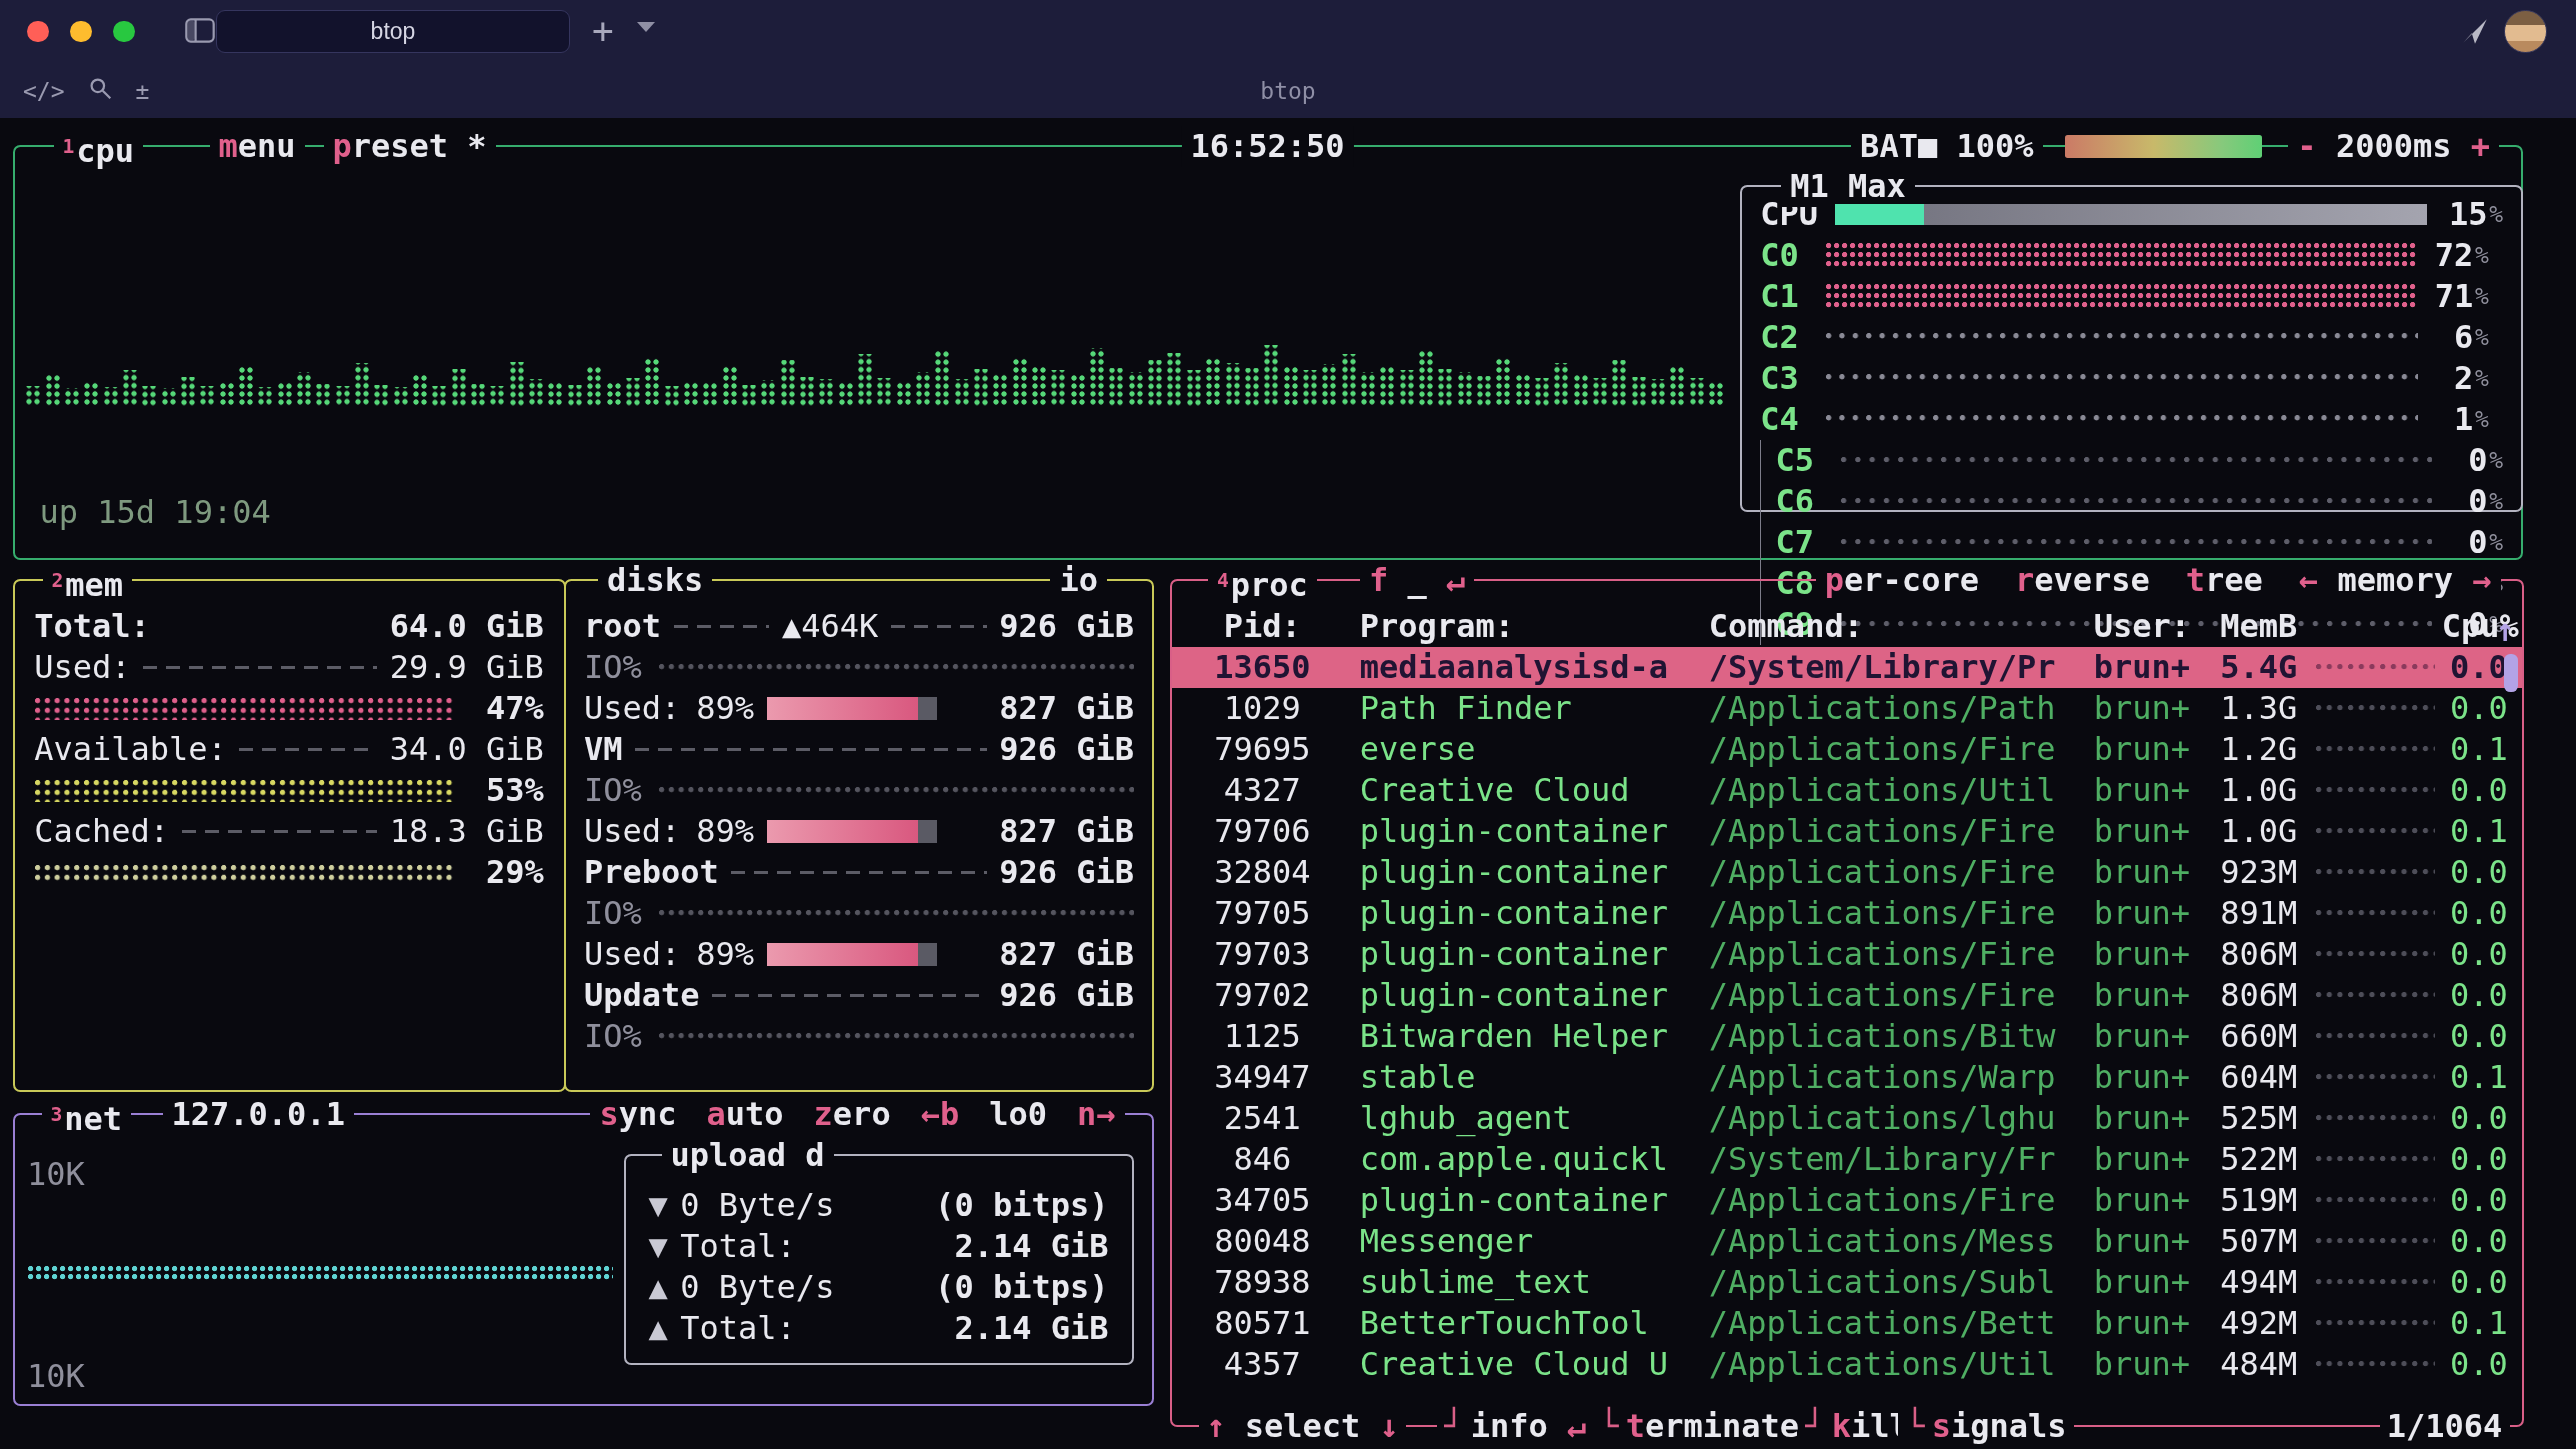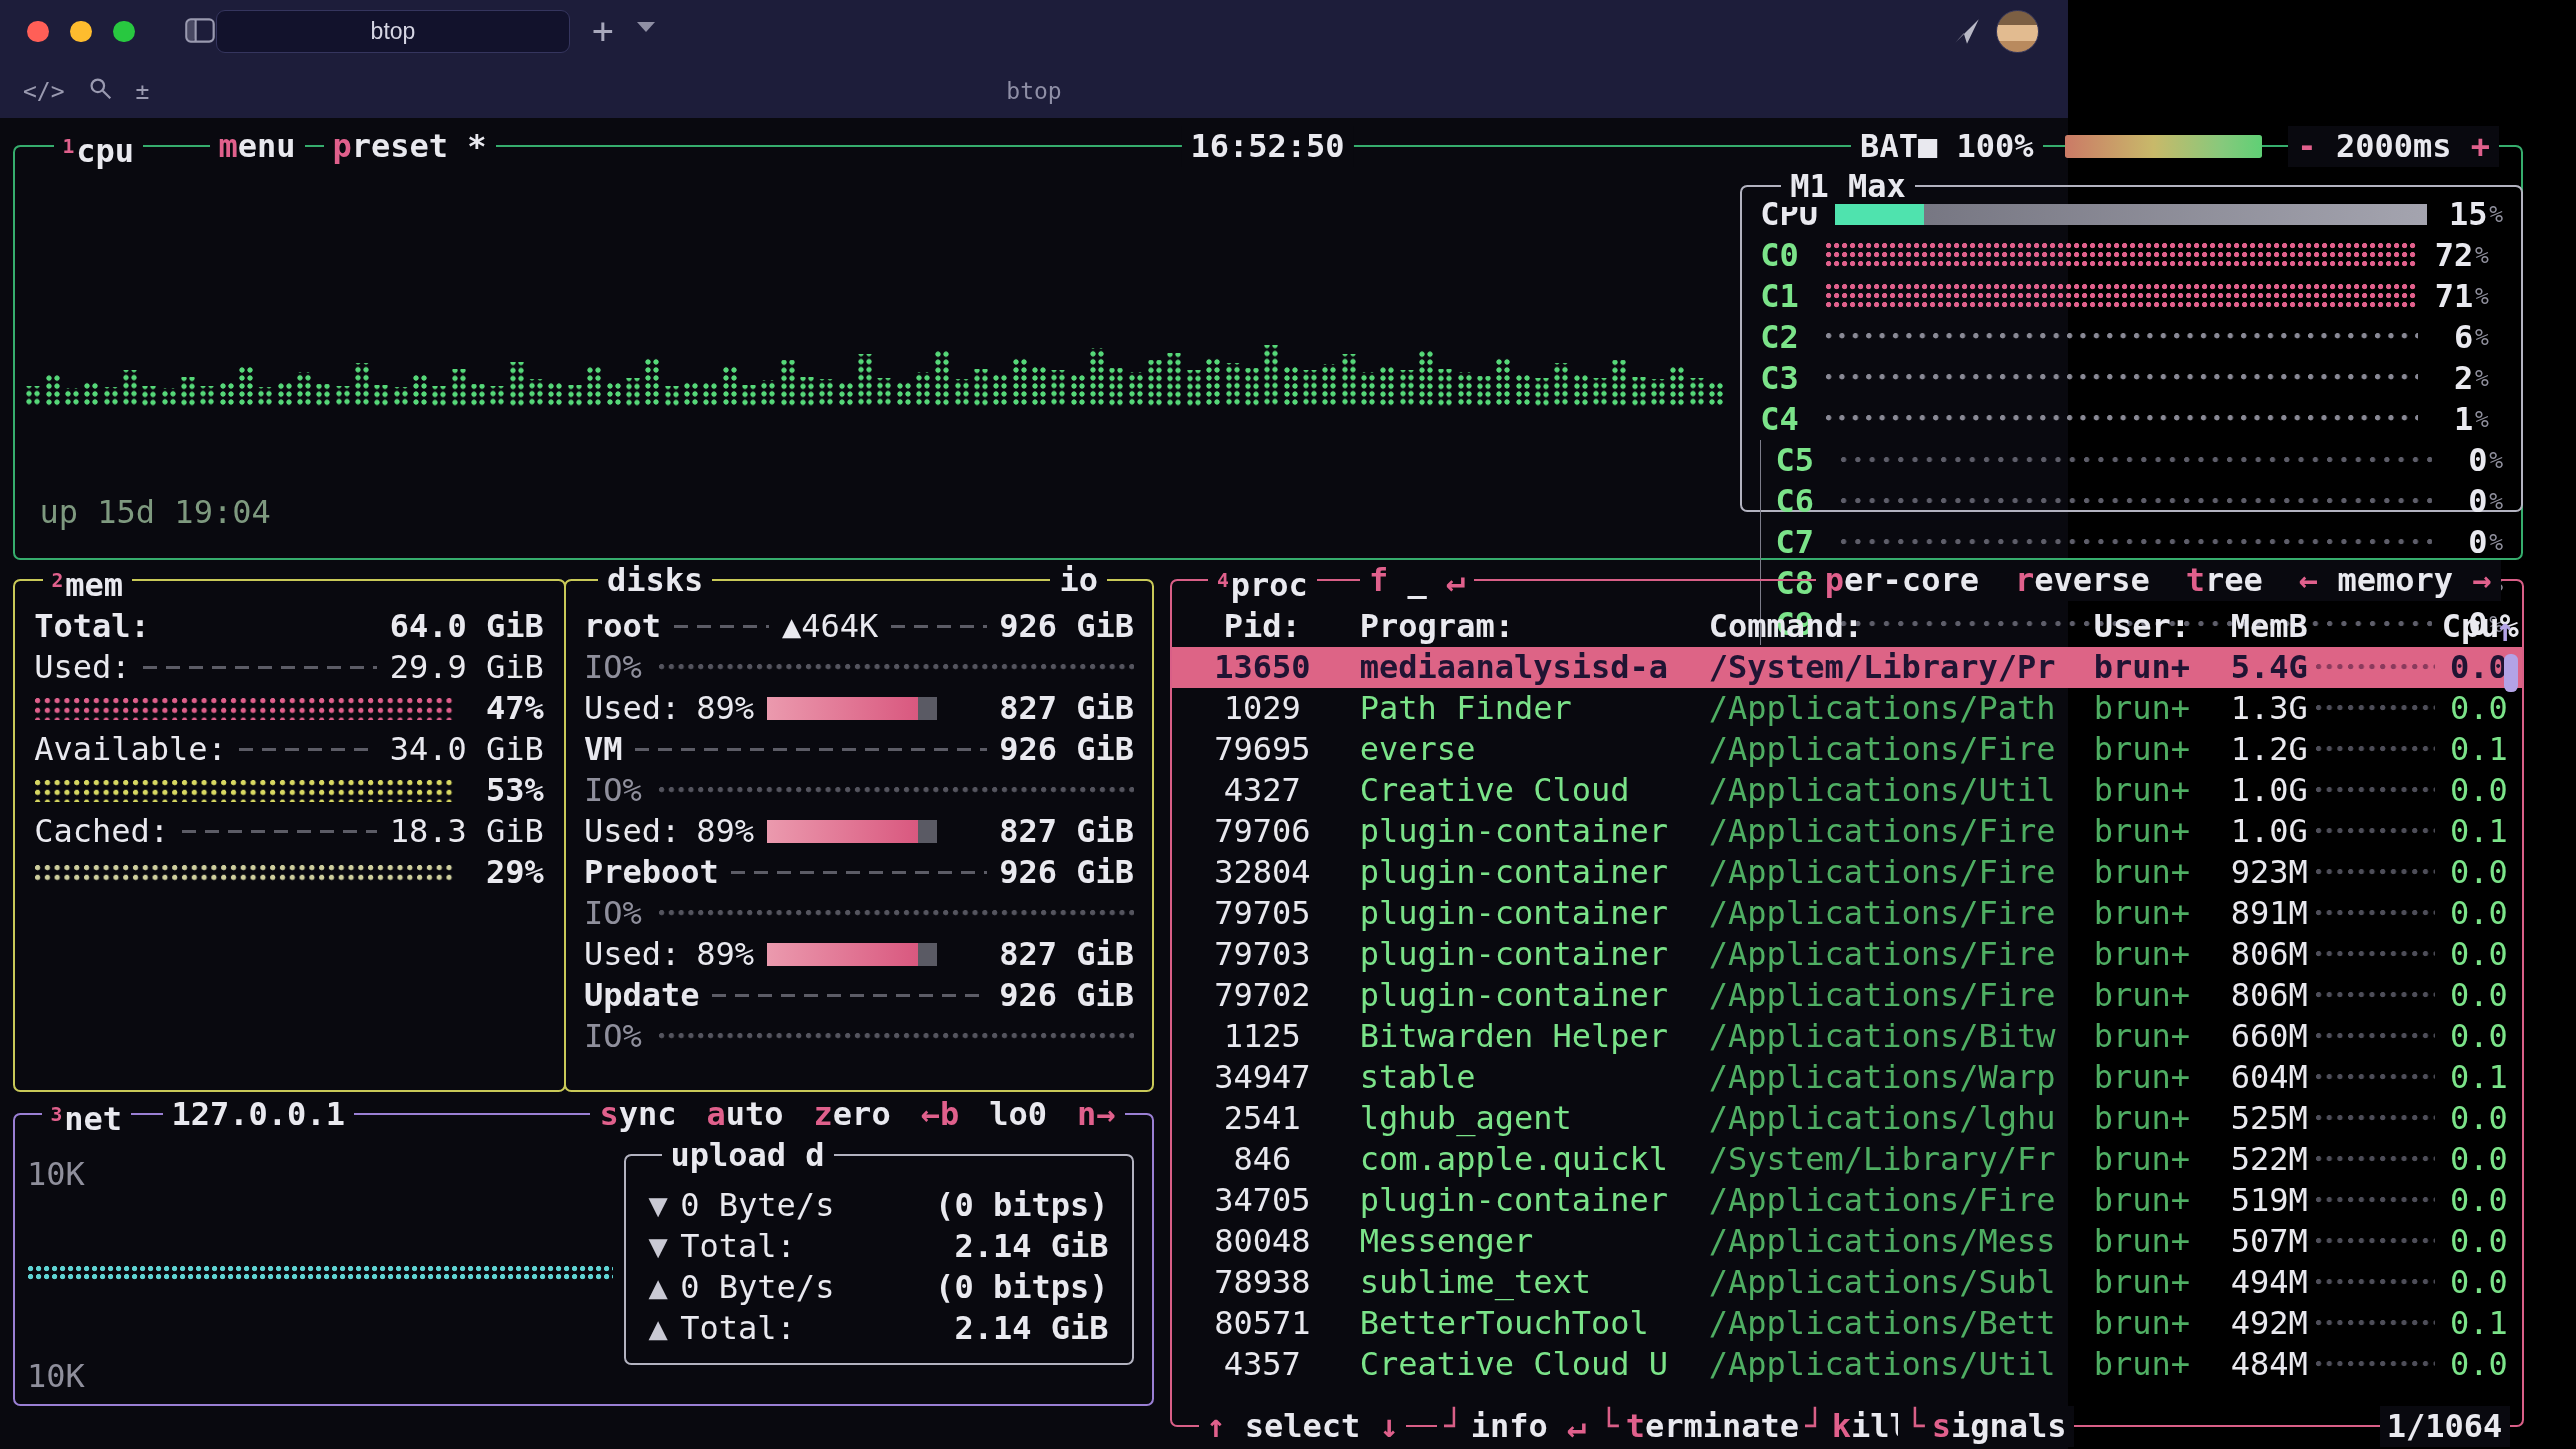--- a/index.html
+++ b/index.html
@@ -4,21 +4,21 @@
 <style>
   *{margin:0;padding:0;box-sizing:border-box}
   html,body{width:2576px;height:1449px;overflow:hidden;background:#000}
   :root{
     --bg:#09090f; --chrome:#1d1d3a; --white:#e9e9ef; --dim:#8f8f9c;
     --green:#7be389; --dimgreen:#4fae63; --pink:#e0608c;
     --green-border:#36ad6d; --yellow-border:#c9c958; --purple-border:#9a7fd4;
     --pink-border:#d95f87; --gray-border:#b3b3c0; --cyan:#5fd3d3;
     --sel-bg:#dd6486; --sel-fg:#201433; --lavender:#b3a3e6;
   }
-  .app{width:2068px;height:1449px;position:relative;background:var(--bg);font-family:"DejaVu Sans Mono","Liberation Mono",monospace}
+  .app{width:2576px;height:1449px;position:relative;background:var(--bg);font-family:"DejaVu Sans Mono","Liberation Mono",monospace}
 
   
   .titlebar{height:63px;background:var(--chrome);position:relative;display:flex;align-items:center}
   .lights{display:flex;gap:21.5px;margin-left:27px}
   .light{width:21.5px;height:21.5px;border-radius:50%}
   .light.red{background:#ff5f57}.light.yellow{background:#febc2e}.light.green{background:#28c840}
   .sidebar-toggle{margin-left:50px;color:#9a9ab0}
   .tab{position:absolute;left:216px;top:9.8px;width:354px;height:43px;background:#12122c;border:1.8px solid #35355e;border-radius:9px;display:flex;align-items:center;justify-content:center;font-family:"Liberation Sans",sans-serif;font-size:23px;color:#d6d6e4}
   .newtab{position:absolute;left:592px;top:7.2px;font-size:36px;color:#a8a8bc;line-height:47px}
   .tabmenu{position:absolute;left:637px;top:21.5px;width:0;height:0;border-left:9px solid transparent;border-right:9px solid transparent;border-top:10.7px solid #8f8fa4}
@@ -97,21 +97,21 @@
   
   .proc-box{left:1170px;top:461px;width:1354px;height:848px;border-color:var(--pink-border);padding-top:25px}
   .proc-topctl{position:absolute;top:-21.5px;right:21.5px;display:flex;gap:36px;background:var(--bg);padding:0 9px;font-weight:bold}
   .filterpos{left:188px;font-weight:bold}
   .prow{height:41px;display:flex;align-items:center;padding:0 14.3px}
   .prow.header{font-weight:bold}
   .col-pid{width:152px;text-align:center;flex:none}
   .col-program{width:349px;margin-left:21.5px;color:var(--green);flex:none;overflow:hidden;white-space:nowrap}
   .col-command{width:385px;color:var(--dimgreen);flex:none;overflow:hidden;white-space:nowrap}
   .col-user{width:116px;color:var(--dimgreen);flex:none}
-  .col-mem{width:98px;text-align:right;flex:none}
+  .col-mem{width:98px;text-align:center;flex:none}
   .col-dots{width:134px;flex:none;display:flex;align-items:center;padding:0 7.2px}
   .g-proc{width:120px;height:9px;--dc:#4e4e59;--ds:10.7px;--dsy:9px}
   .col-cpu{flex:1;text-align:right;color:var(--green)}
   .prow.header .col-program,.prow.header .col-command,.prow.header .col-user,.prow.header .col-cpu{color:var(--white)}
   .prow.selected{background:var(--sel-bg)}
   .prow.selected .col-pid,.prow.selected .col-program,.prow.selected .col-command,.prow.selected .col-user,.prow.selected .col-mem,.prow.selected .col-cpu{color:var(--sel-fg);font-weight:bold}
   .prow.selected .g-proc{--dc:#8a3a5c}
   .sort-arrow{position:absolute;right:7.2px;top:29px;color:var(--lavender);font-weight:bold}
   .scroll-thumb{position:absolute;right:4.5px;top:73px;width:13.4px;height:38px;border-radius:6.3px;background:var(--lavender)}
   .proc-footer{position:absolute;bottom:-21.5px;left:0;right:0;height:41px}

